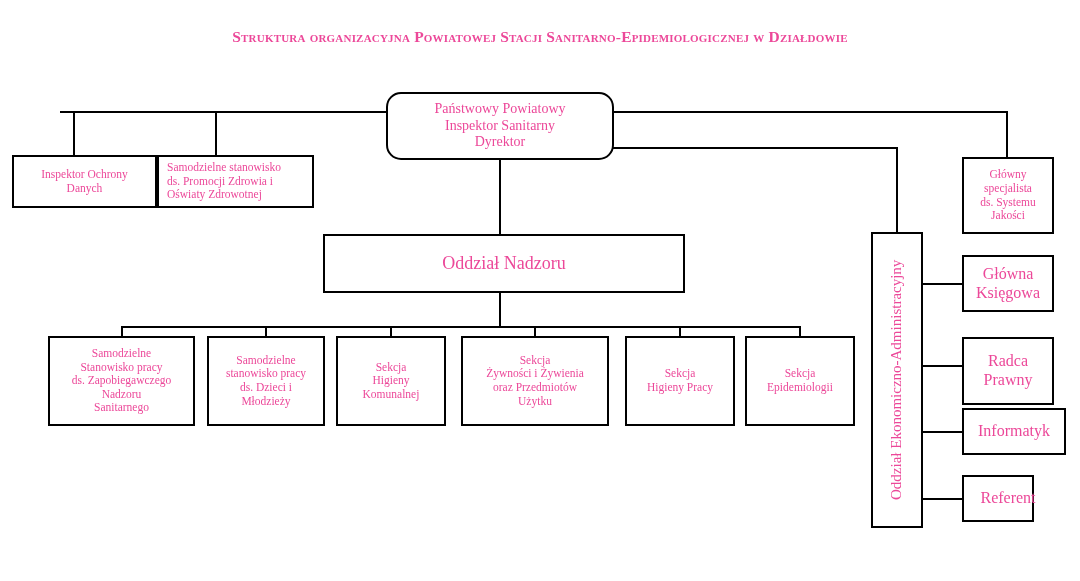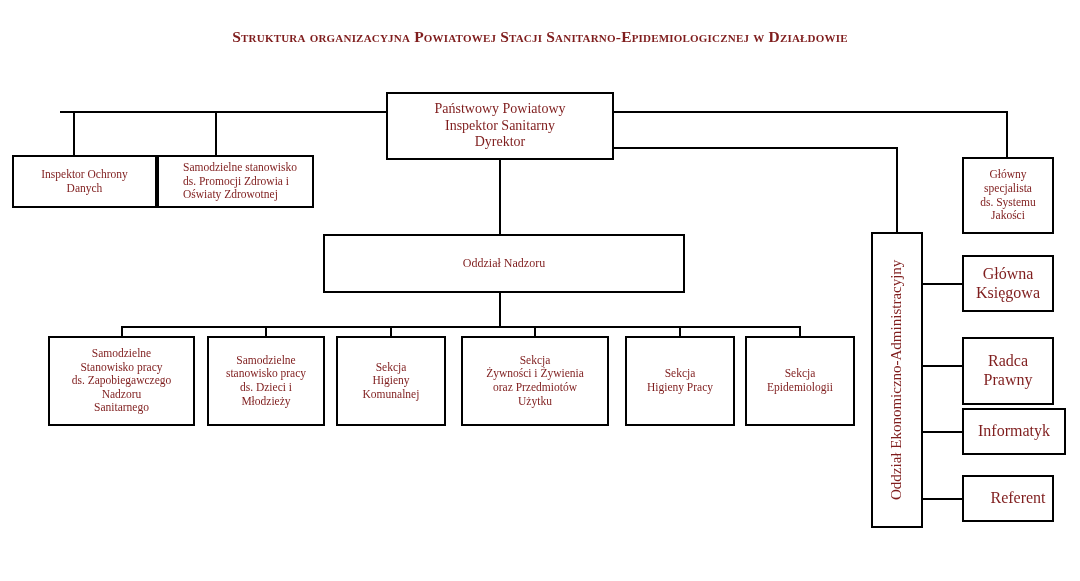--- a/index.html
+++ b/index.html
@@ -6,21 +6,21 @@
     margin: 0;
     padding: 0;
     background: #ffffff;
   }
   #canvas {
     position: relative;
     width: 1080px;
     height: 581px;
     background: #ffffff;
     font-family: "Liberation Serif", "DejaVu Serif", serif;
-    color: #7f1d1d;
+    color: #ec4899;
     overflow: hidden;
   }
 
   
   #chart-title {
     position: absolute;
     left: 0;
     top: 28px;
     width: 1080px;
     text-align: center;
@@ -45,25 +45,25 @@
     z-index: 3;
   }
   .node .txt {
     display: block;
     padding: 0 4px;
     white-space: pre-line;
   }
 
   .n-small  { font-size: 11.5px; }
   .n-med    { font-size: 16px; }
-  .n-big    { font-size: 12px; }
-  .n-top    { font-size: 14px; }
+  .n-big    { font-size: 18px; }
+  .n-top    { font-size: 14px; border-radius: 15px; }
 
   .left-align { text-align: left; justify-content: flex-start; }
-  .left-align .txt { padding-left: 24px; }
+  .left-align .txt { padding-left: 8px; }
 
   
   #node-oddzial-ekonomiczny {
     writing-mode: vertical-rl;
     transform: rotate(180deg);
   }
   #node-oddzial-ekonomiczny .txt {
     white-space: nowrap;
     font-size: 15px;
     padding: 0;
@@ -193,17 +193,17 @@
 
   <div class="node n-med" id="node-radca-prawny" style="left:962px; top:337px; width:92px; height:68px;">
     <span class="txt">Radca
 Prawny</span>
   </div>
 
   <div class="node n-med" id="node-informatyk" style="left:962px; top:408px; width:104px; height:47px;">
     <span class="txt">Informatyk</span>
   </div>
 
-  <div class="node n-med" id="node-referent" style="left:962px; top:475px; width:92px; height:47px;padding-left:20px;">
+  <div class="node n-med" id="node-referent" style="left:962px; top:475px; width:72px; height:47px;padding-left:20px;">
     <span class="txt">Referent</span>
   </div>
 
 </div>
 
 </body></html>

